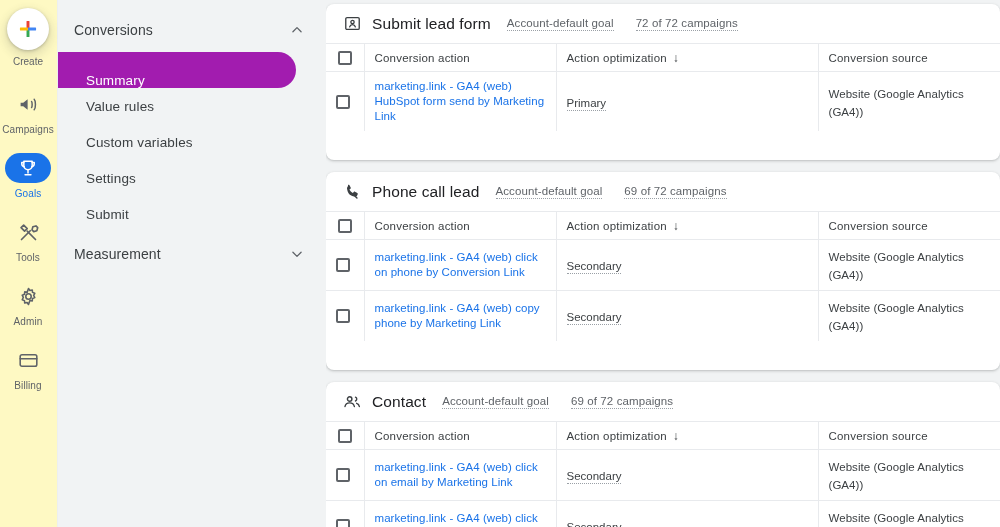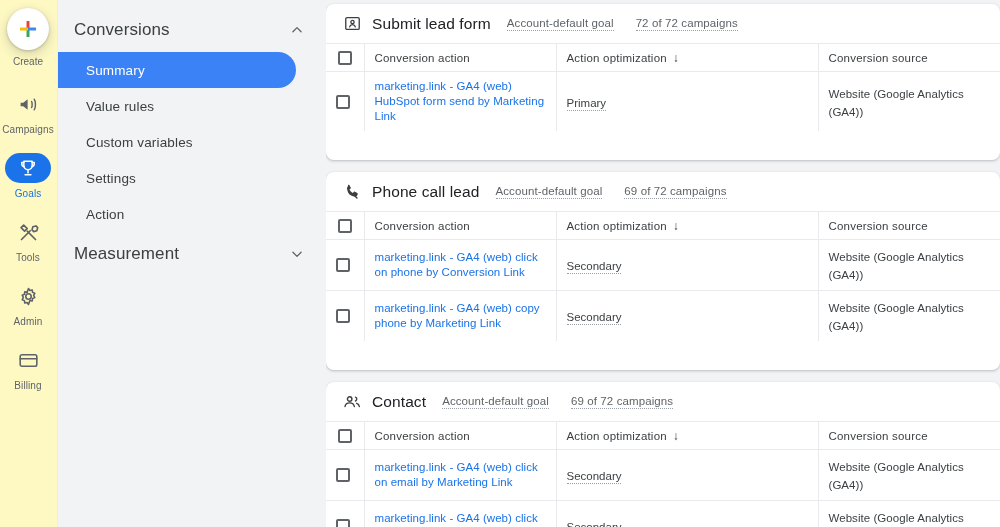--- a/index.html
+++ b/index.html
@@ -58,35 +58,35 @@
     padding-top: 8px;
     position: relative;
   }
   .nav-section-head {
     height: 44px;
     display: flex; align-items: center;
     padding: 0 22px 0 16px;
     cursor: pointer;
   }
   .nav-section-head .txt {
-    flex: 1; font-size: 17px; color: #3c4043; letter-spacing: .1px;
+    flex: 1; font-size: 14px; color: #3c4043; letter-spacing: .1px;
   }
   .chev { width: 14px; height: 14px; color: #5f6368; display:block; }
   .nav-item {
     height: 36px;
     display: flex; align-items: center;
     padding-left: 28px;
     margin: 0 30px 0 0;
     border-top-right-radius: 18px; border-bottom-right-radius: 18px;
     font-size: 13.5px; color: #3c4043;
     cursor: pointer;
     letter-spacing: .15px;
   }
   .nav-item + .nav-item { margin-top: 0; }
-  .nav-item.selected { background: #3b82f6; color: #ffffff; font-weight: 400; }
+  .nav-item.selected { background: #a21caf; color: #ffffff; font-weight: 400; align-items: flex-end; }
 
   
   .main {
     flex: 1;
     background: #f1f3f4;
     padding: 0 0 0 0;
     overflow: hidden;
     position: relative;
   }
   .scroller { position:absolute; inset:0; padding: 4px 0 0 0; }
@@ -259,21 +259,21 @@
     <div class="nav-item">
       <span>Value rules</span>
     </div>
     <div class="nav-item">
       <span>Custom variables</span>
     </div>
     <div class="nav-item">
       <span>Settings</span>
     </div>
     <div class="nav-item">
-      <span>Action</span>
+      <span>Submit</span>
     </div>
 
     <div class="nav-section-head">
       <span class="txt">Measurement</span>
       <span>
         <svg class="chev" viewBox="0 0 24 24" fill="none" stroke="currentColor" stroke-width="2.2" stroke-linecap="round" stroke-linejoin="round">
           <path d="M5 9l7 7 7-7"></path>
         </svg>
       </span>
     </div>

